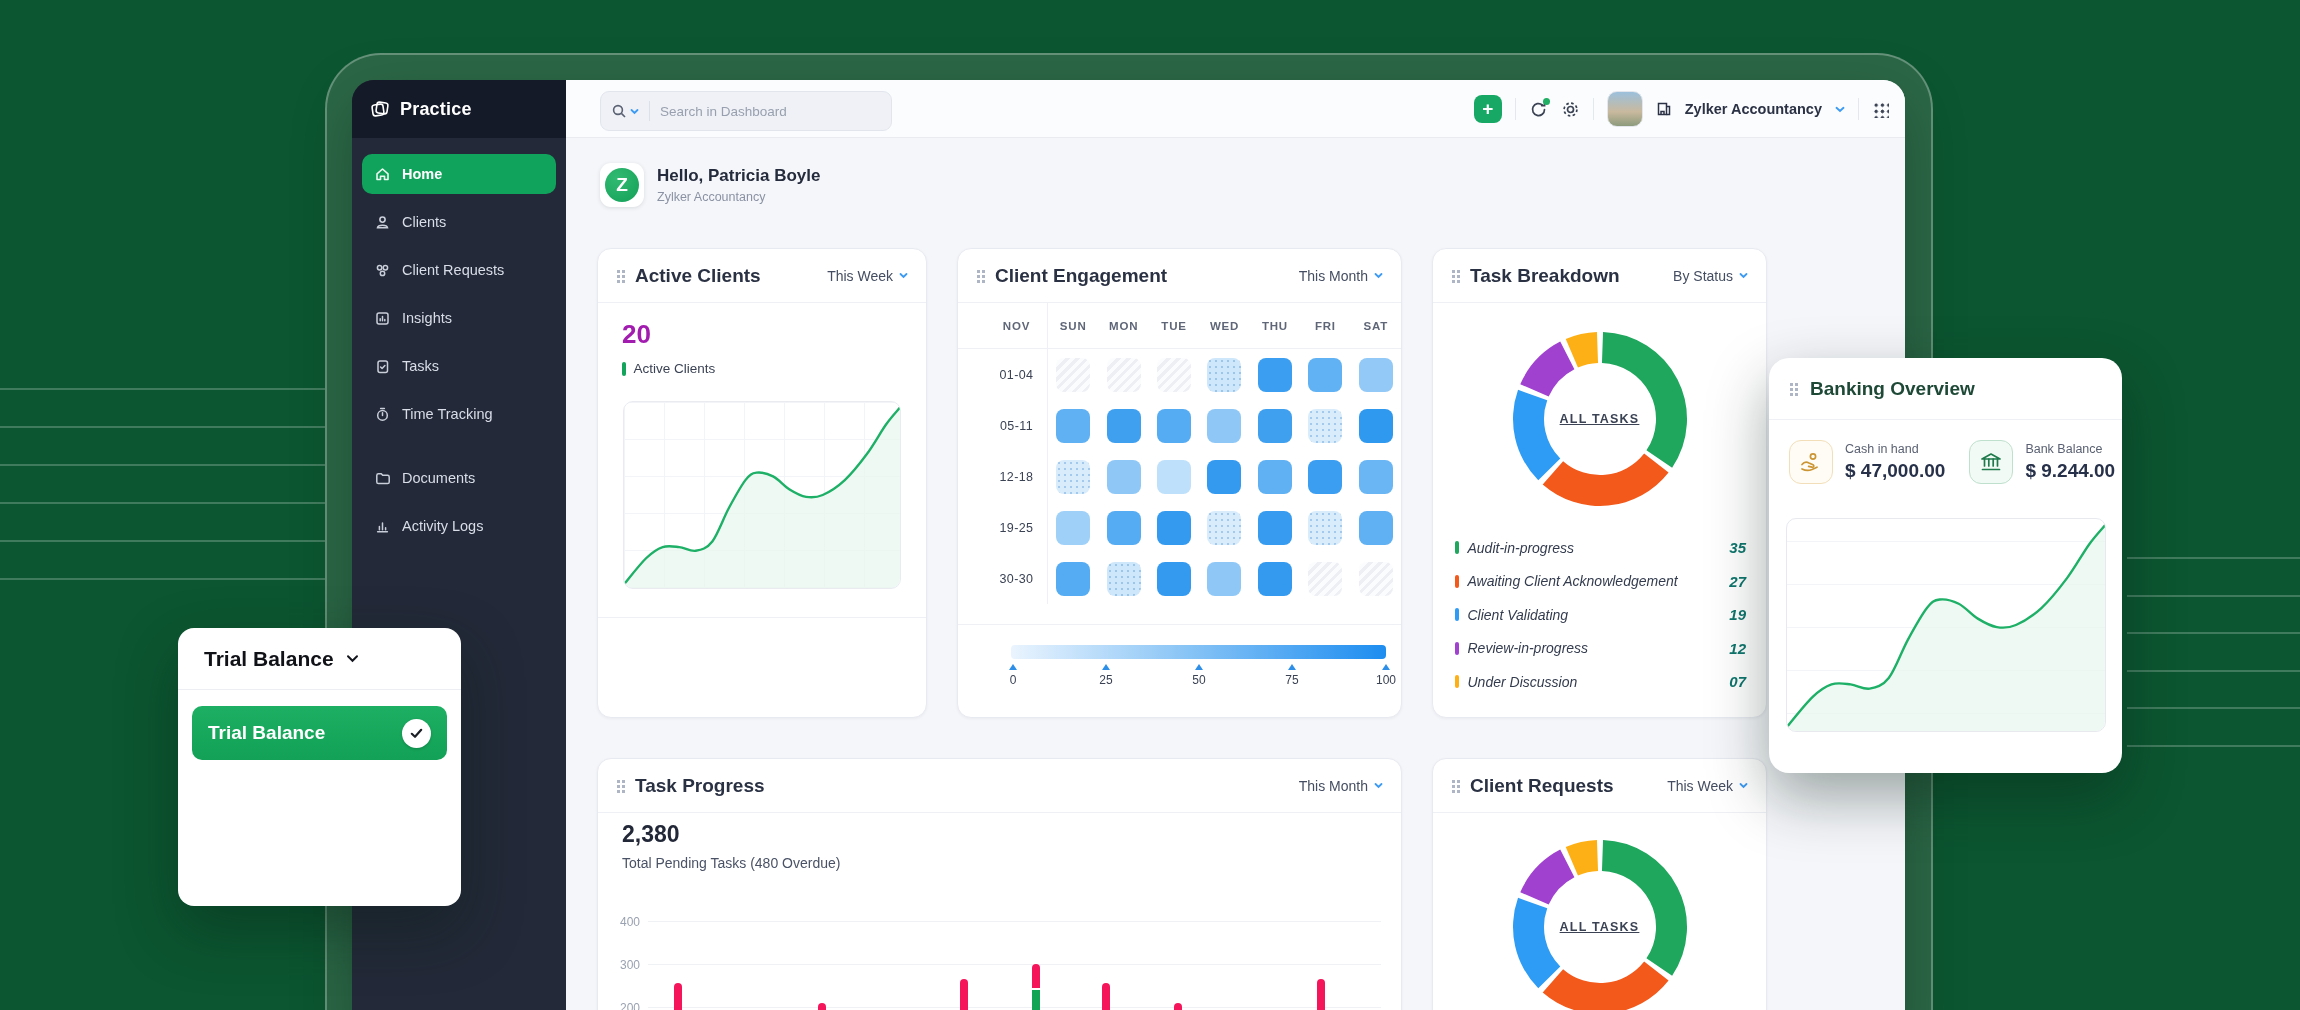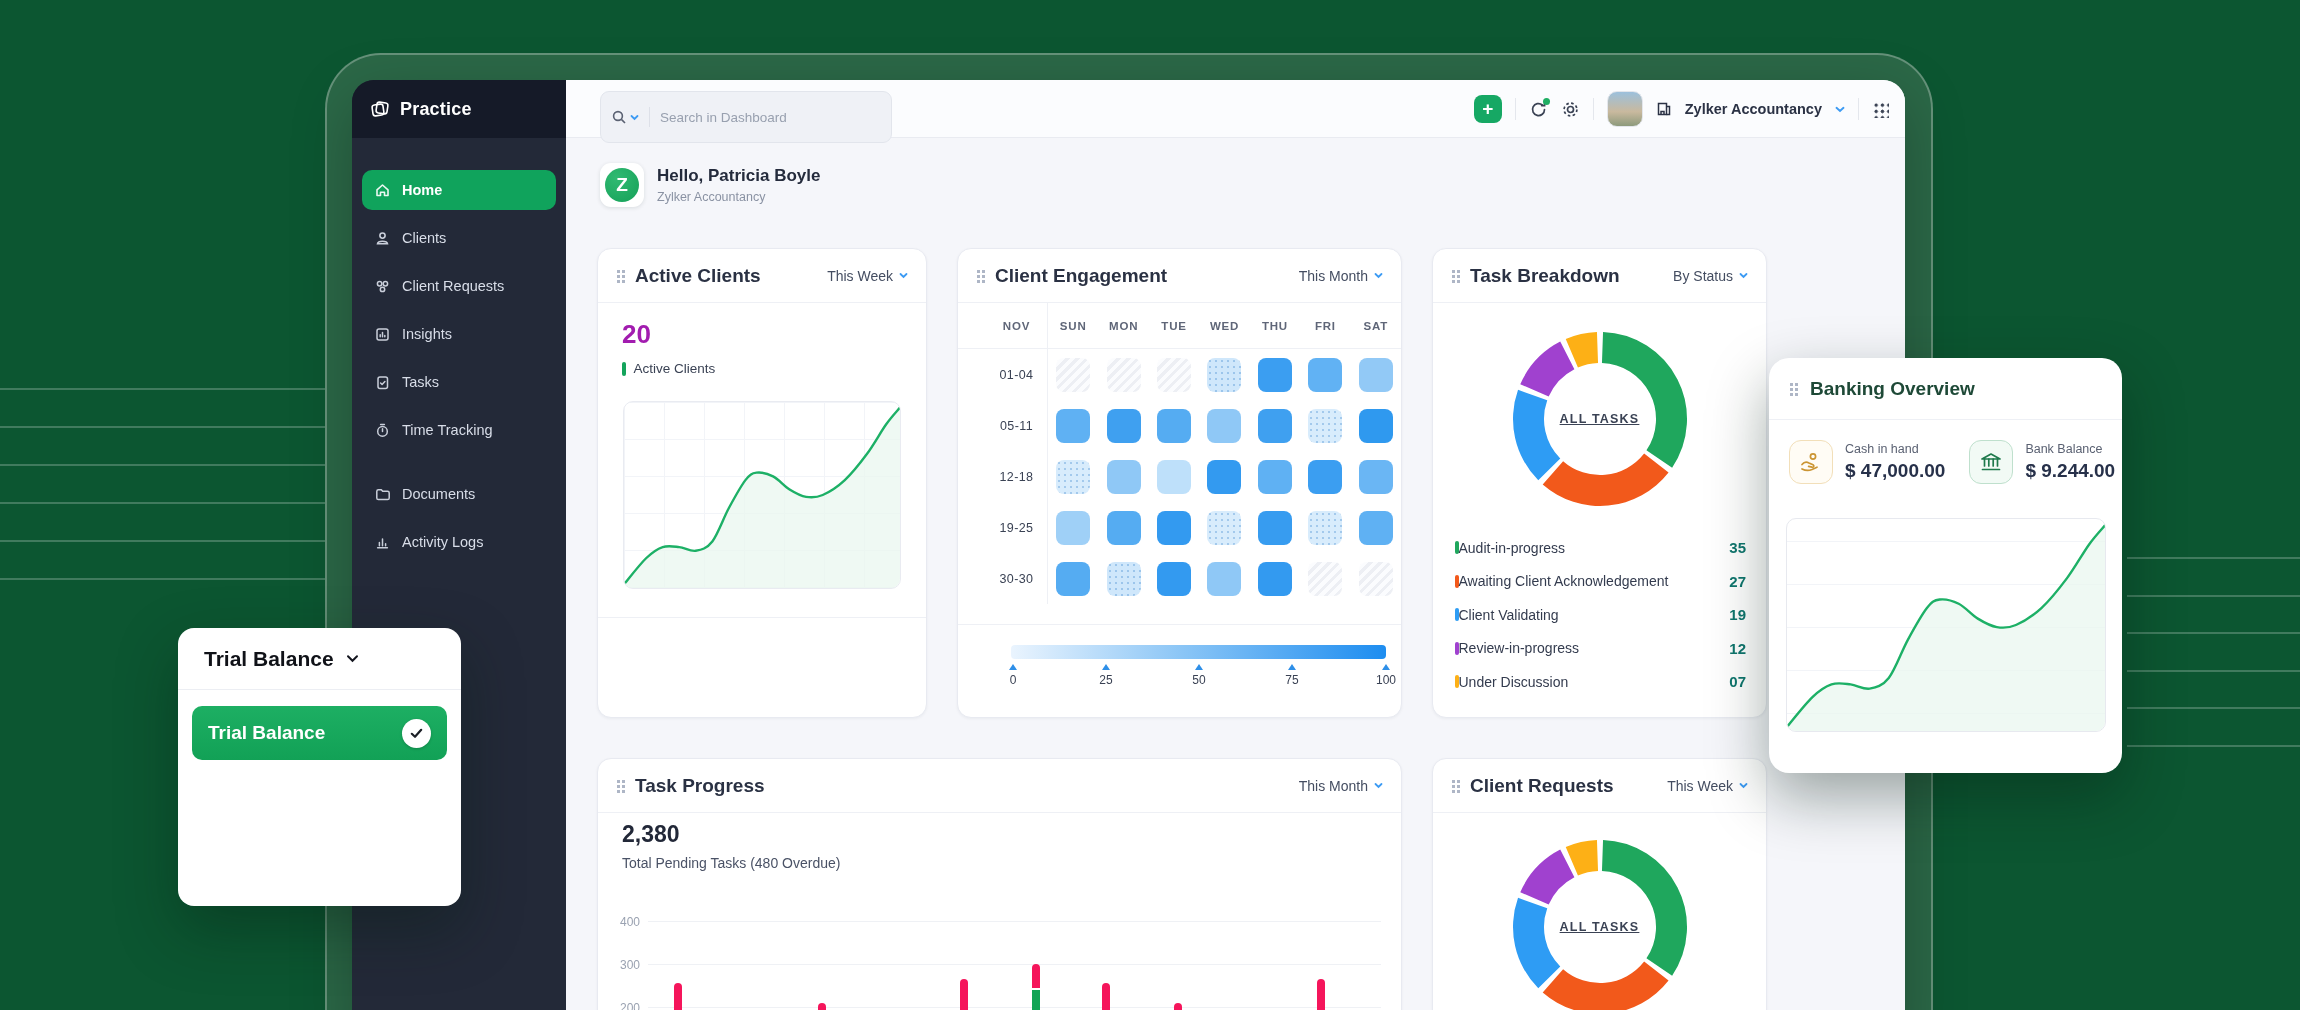--- a/index.html
+++ b/index.html
@@ -16,31 +16,31 @@
   
   .dashboard { position:absolute; left:352px; top:80px; width:1553px; height:960px;
                border-radius:22px 22px 0 0; overflow:hidden; display:flex;
                box-shadow:0 20px 60px rgba(0,0,0,0.25); }
 
   
   .sidebar { width:214px; background:#232938; flex-shrink:0; display:flex; flex-direction:column; }
   .sb-header { height:58px; background:#151A28; display:flex; align-items:center; gap:10px; padding:0 18px; }
   .sb-logo { color:#fff; display:flex; }
   .sb-appname { color:#FFFFFF; font-size:18px; font-weight:700; letter-spacing:0.2px; }
-  .sb-nav { padding:32px 10px 0 10px; }
+  .sb-nav { padding:16px 10px 0 10px; }
   .nav-item { display:flex; align-items:center; gap:11px; height:40px; padding:0 12px; margin-bottom:8px;
               border-radius:10px; color:#D8DDE8; font-size:14.5px; font-weight:500; cursor:pointer; }
   .nav-item .nv-ic { display:flex; opacity:0.92; }
   .nav-item.active { background:#10A35C; color:#fff; font-weight:600; }
   .nav-item.gap-before { margin-top:24px; }
 
   
   .main { flex:1; background:#F5F6FA; display:flex; flex-direction:column; min-width:0; }
   .topbar { position:relative; height:58px; background:#FBFCFE; border-bottom:1px solid #E9EBF1; flex-shrink:0; }
-  .search { position:absolute; left:34px; top:11px; width:292px; height:52px; background:#EFF1F6;
+  .search { position:absolute; left:34px; top:11px; width:292px; height:40px; background:#EFF1F6;
             border:1px solid #E2E5EC; border-radius:9px; display:flex; align-items:center; padding:0 10px; }
   .search .s-chev { margin-left:3px; display:flex; }
   .search .s-div { width:1px; height:20px; background:#DDE0E8; margin:0 10px; }
   .search input { border:none; outline:none; background:transparent; font-size:13.5px; color:#3A4254; width:180px;
                   font-family:inherit; }
   .search input::placeholder { color:#98A0AF; }
   .tb-right { position:absolute; right:16px; top:0; height:58px; display:flex; align-items:center; gap:13px; }
   .tb-div { width:1px; height:22px; background:#E4E7ED; }
   .plus-btn { width:28px; height:28px; border-radius:8px; background:#16A864; color:#fff; display:flex;
               align-items:center; justify-content:center; font-size:19px; font-weight:700; cursor:pointer; }
@@ -108,21 +108,21 @@
   .hm-stop { position:absolute; top:415px; width:40px; text-align:center; }
   .hm-tri { width:0; height:0; border-left:4px solid transparent; border-right:4px solid transparent;
             border-bottom:6px solid #2E8FE8; margin:0 auto; }
   .hm-stop span { display:block; font-size:12px; color:#3A4254; margin-top:3px; }
 
   
   .donut-wrap { position:absolute; left:50%; transform:translateX(-50%); width:200px; height:200px; }
   .donut-center { position:absolute; inset:0; display:flex; align-items:center; justify-content:center;
                   font-size:12.5px; font-weight:700; letter-spacing:1.2px; color:#3A4254;text-decoration:underline; }
   .tb-legend { position:absolute; left:22px; right:20px; }
-  .tb-leg-row { display:flex; align-items:center; height:33.5px; }
+  .tb-leg-row { display:flex; align-items:center; gap:9px; height:33.5px;font-style:italic; }
   .tb-leg-label { font-size:14px; color:#333B4E; flex:1; }
   .tb-leg-val { font-size:15px; font-weight:700; color:#0f766e; }
 
   
   .tp-big { position:absolute; left:24px; top:62px; font-size:23px; font-weight:800; color:#222838; }
   .tp-sub { position:absolute; left:24px; top:96px; font-size:14px; color:#4A5266; }
   .tp-grid { position:absolute; left:0; top:0; width:100%; height:100%; }
   .tp-gline { position:absolute; left:50px; right:20px; height:1px; background:#EFF1F5; }
   .tp-ylab { position:absolute; width:34px; text-align:right; font-size:12px; color:#9AA2B1; transform:translateY(-6px); }
   .tp-bar { position:absolute; width:8px; border-radius:4px 4px 0 0; background:#F5155B; }

